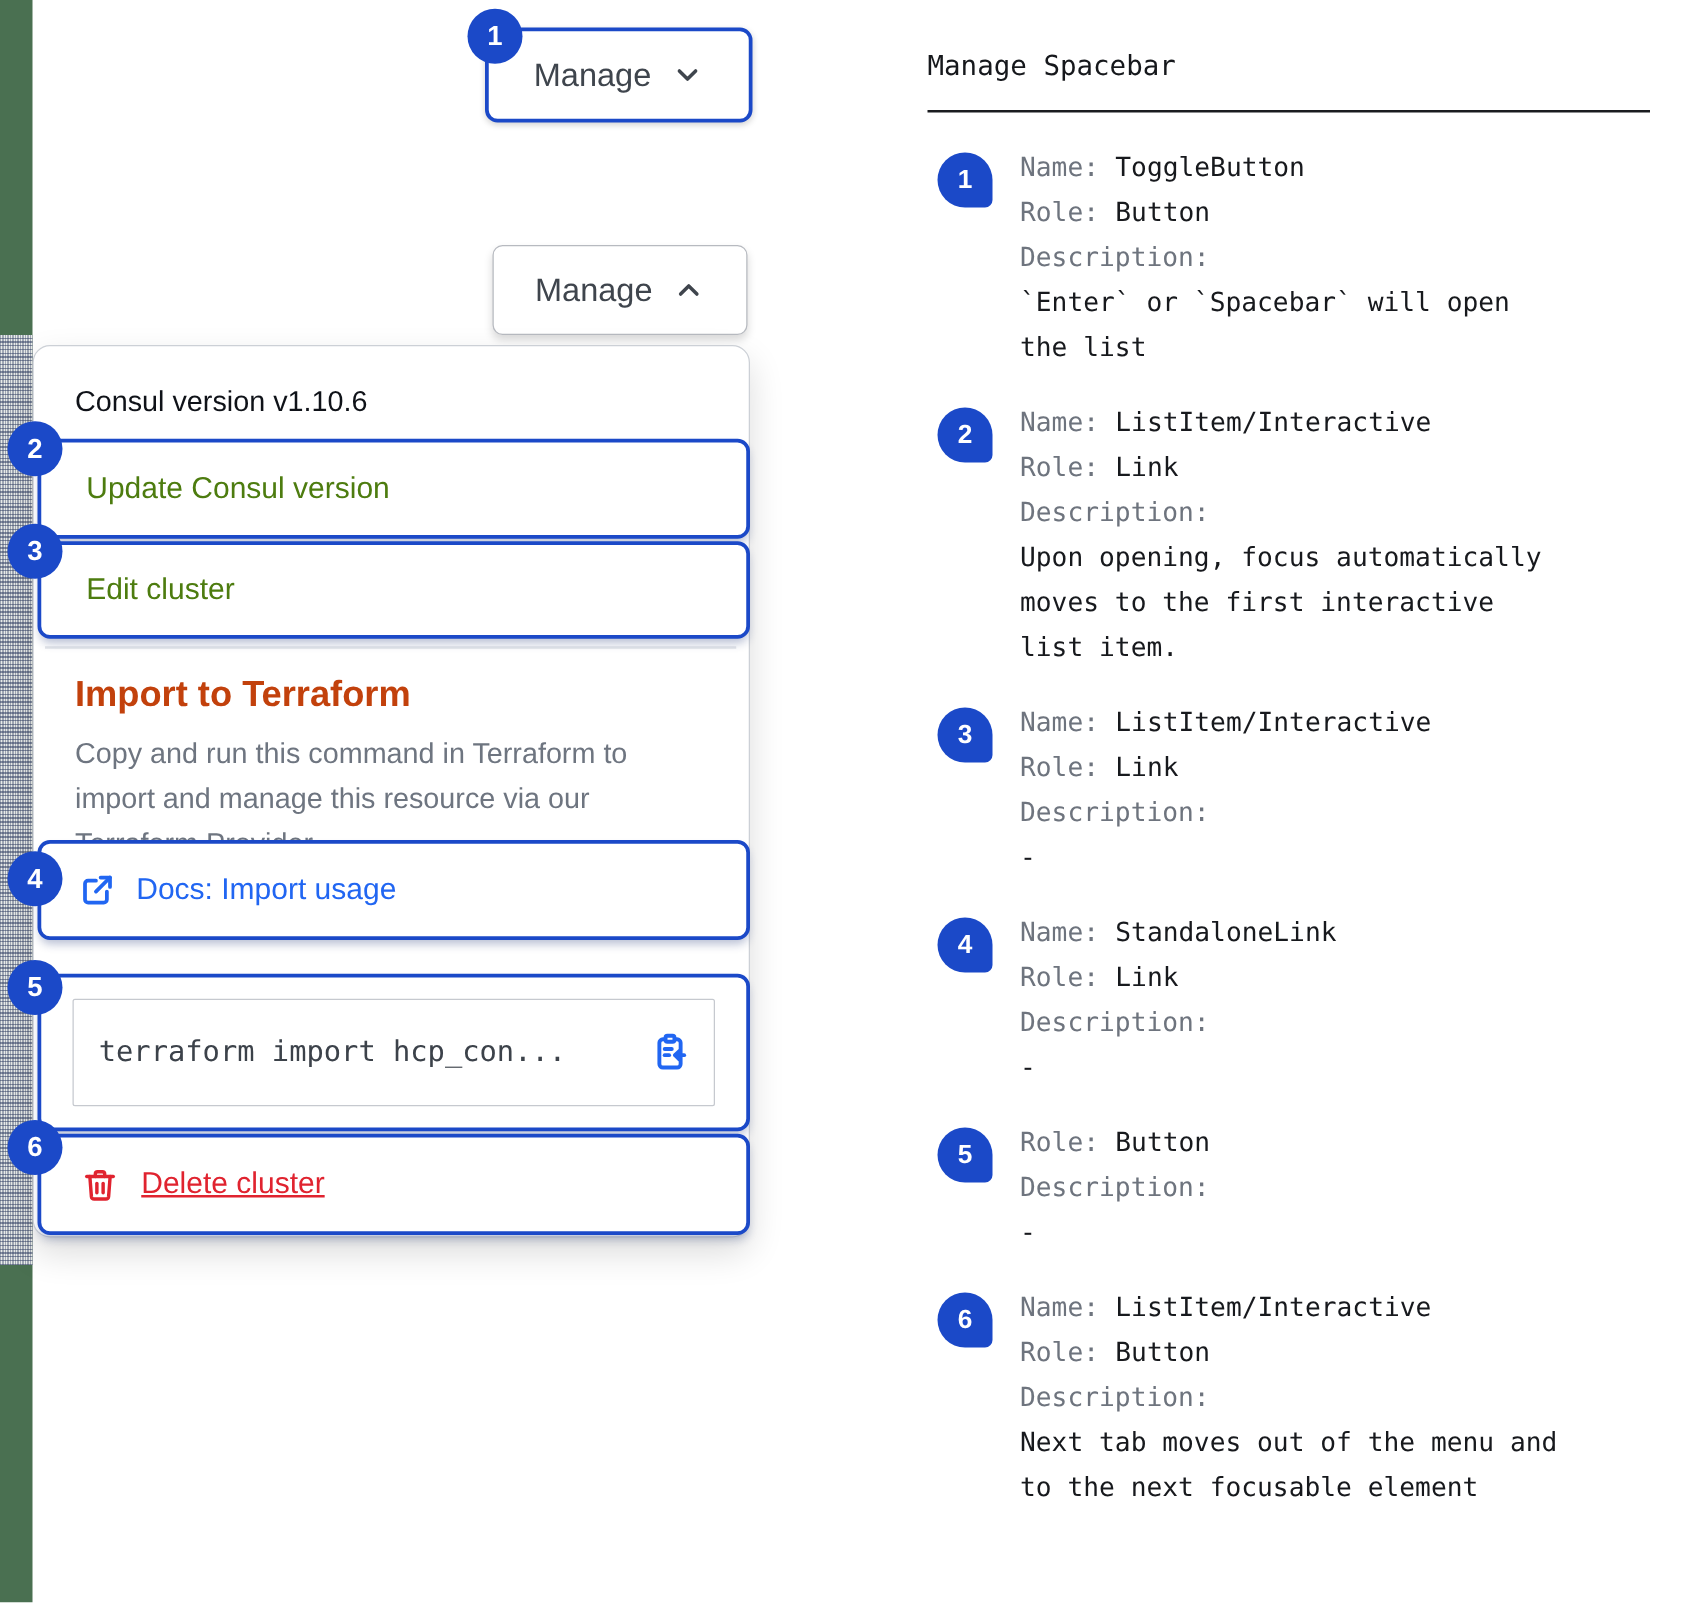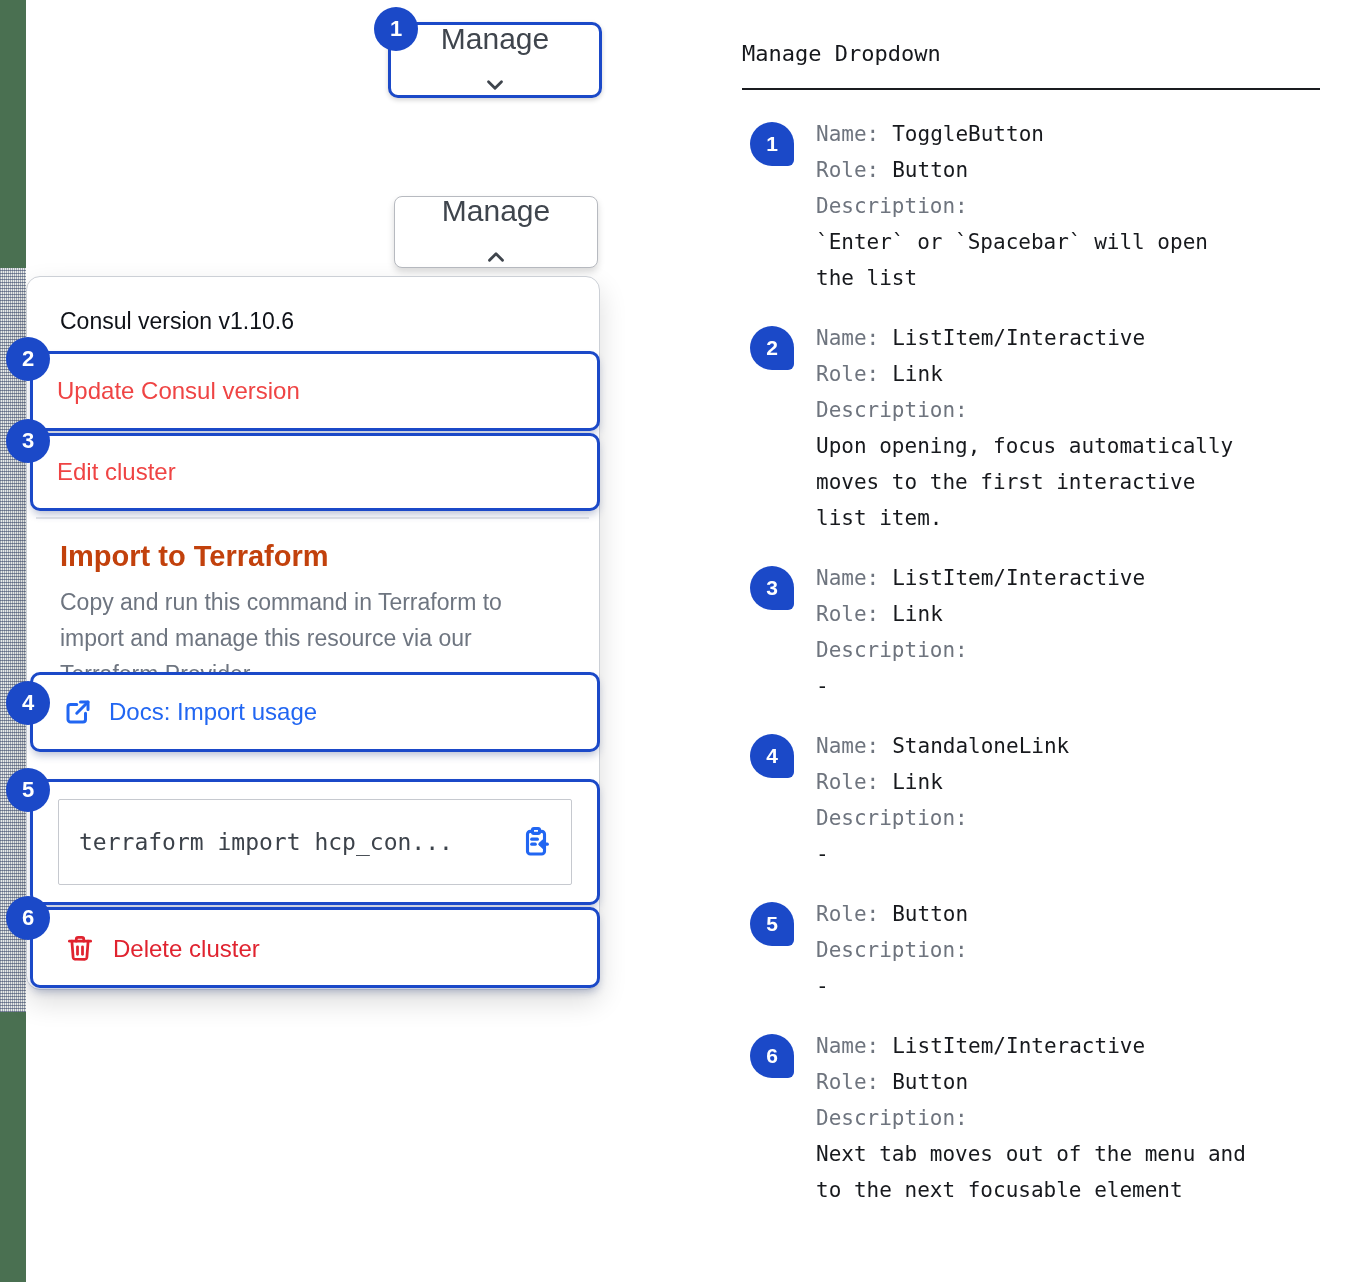--- a/index.html
+++ b/index.html
@@ -25,21 +25,21 @@
     left:0;top:268px;width:26px;height:744px;
     background-color:#e9ece9;
     background-image:
       repeating-linear-gradient(0deg, rgba(52,66,102,.55) 0 1px, transparent 1px 3px),
       repeating-linear-gradient(90deg, rgba(52,66,102,.40) 0 1px, transparent 1px 2px);
   }
 
   
   .toggle-btn{
     display:flex;align-items:center;justify-content:center;gap:16px;
-    background:#fff;color:#3f454d;font-size:30px;flex-direction:column;
+    background:#fff;color:#3f454d;font-size:26px;
   }
   #toggle-closed{
     left:388px;top:22px;width:214px;height:76px;
     border:3px solid var(--focus);border-radius:10px;
     box-shadow:0 2px 5px rgba(0,0,0,.18);
   }
   #toggle-open{
     left:394px;top:196px;width:204px;height:72px;
     border:1px solid #b7bac0;border-radius:8px;
     box-shadow:0 4px 7px rgba(0,0,0,.15);
@@ -75,23 +75,23 @@
   .focus-box{
     border:3px solid var(--focus);border-radius:10px;background:#fff;
     box-shadow:0 5px 8px -2px rgba(15,40,110,.30);
     display:flex;align-items:center;z-index:20;
   }
   #box-update{left:30px;top:351px;width:570px;height:80px;}
   #box-edit{left:30px;top:433px;width:570px;height:78px;}
   #box-docs{left:30px;top:672px;width:570px;height:80px;}
   #box-copy{left:30px;top:779px;width:570px;height:126px;}
   #box-delete{left:30px;top:907px;width:570px;height:81px;}
-  .menu-label{font-size:24px;color:#ef4444;margin-left:24px;}
+  .menu-label{font-size:24px;color:#4d7c0f;margin-left:36px;}
   .docs-link{display:flex;align-items:center;gap:16px;margin-left:30px;color:var(--link);font-size:24px;font-weight:500;}
-  .delete-item{display:flex;align-items:flex-end;gap:18px;margin-left:32px;color:var(--danger);font-size:24px;font-weight:500;}
+  .delete-item{display:flex;align-items:flex-start;gap:18px;margin-left:32px;color:var(--danger);font-size:24px;font-weight:500;text-decoration:underline;}
 
   .code-field{
     margin-left:25px;width:514px;height:86px;
     border:1.5px solid #c6c9cf;border-radius:2px;background:#fff;
     display:flex;align-items:center;justify-content:space-between;
     padding:0 18px 0 20px;
   }
   .code-text{font-family:"DejaVu Sans Mono", monospace;font-size:23px;color:#3c424a;white-space:nowrap;}
 
   
@@ -184,21 +184,21 @@
         <path d="M5.5 6.5l1 13a1.8 1.8 0 0 0 1.8 1.5h7.4a1.8 1.8 0 0 0 1.8-1.5l1-13"></path>
         <line x1="10" y1="11" x2="10" y2="17"></line>
         <line x1="14" y1="11" x2="14" y2="17"></line>
       </svg>
     <span>Delete cluster</span>
   </span>
 </div>
 <div class="abs num-circle" id="badge-6">6</div>
 
 <div class="abs" id="spec">
-  <div id="spec-title">Manage Dropdown</div>
+  <div id="spec-title">Manage Spacebar</div>
   <div id="spec-rule"></div>
 
   <div class="spec-entry">
     <div class="bubble">1</div>
     <div class="spec-text">
       <div><span class="lbl">Name:</span><span class="val">ToggleButton</span></div>
       <div><span class="lbl">Role:</span><span class="val">Button</span></div>
       <div><span class="lbl">Description:</span></div>
       <div class="desc">`Enter` or `Spacebar` will open the list</div>
     </div>

